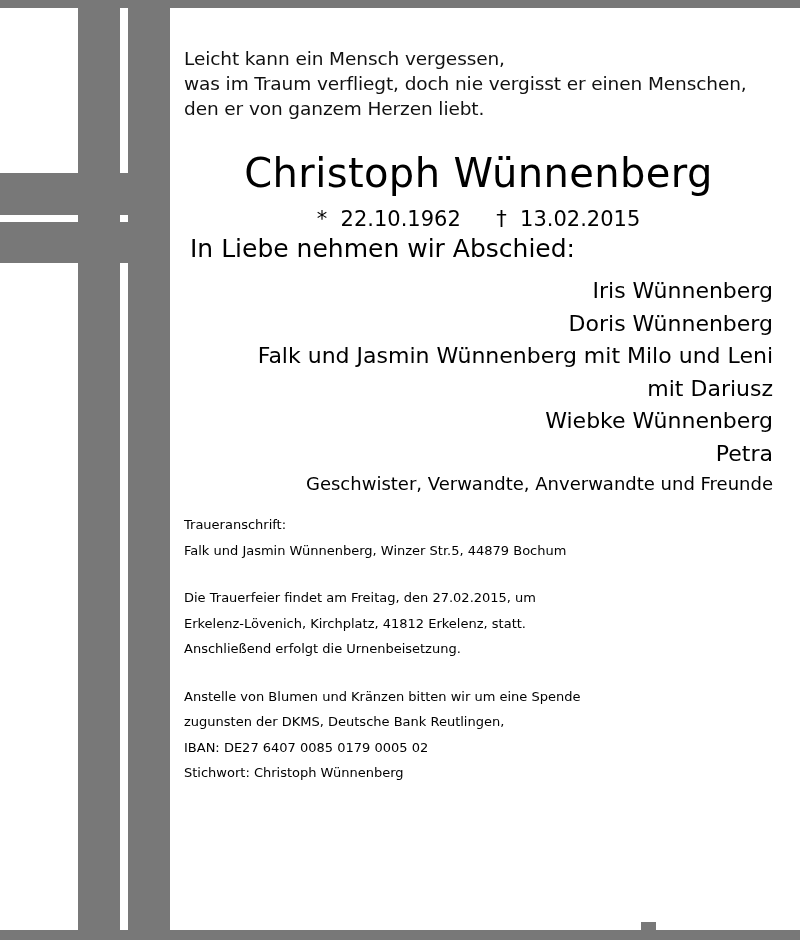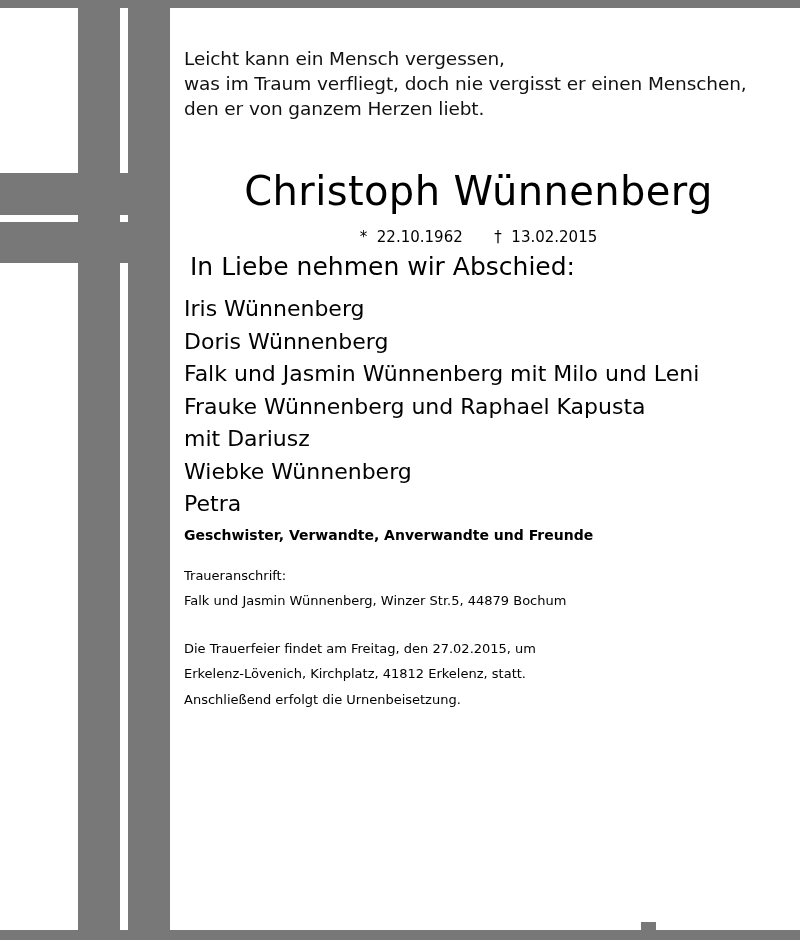--- a/index.html
+++ b/index.html
@@ -50,27 +50,27 @@
     color:#111;
     letter-spacing:-0.1px;
   }
   .verse .vline{display:block;white-space:nowrap;}
 
   .deceased-name{
     text-align:center;
     font-size:40px;
     line-height:48px;
     color:#000;
-    margin-top:46px;
+    margin-top:28px;
     letter-spacing:0.4px;
     white-space:nowrap;
   }
   .dates{
     text-align:center;
-    font-size:15px;
+    font-size:21px;
     line-height:28px;
     color:#000;
     margin-top:8px;
     white-space:nowrap;
   }
   .dates .sep{display:inline-block;width:22px;}
 
   .farewell{
     margin-top:4px;
     font-size:25px;
@@ -78,22 +78,22 @@
     padding-left:6px;
     color:#000;
   }
 
   .mourners{
     margin-top:14px;
     font-size:22px;
     line-height:32.5px;
     color:#000;
   }
-  .mourners .m{display:block;white-space:nowrap;}
-  .mourners .m.small{font-size:14px;line-height:28px;font-weight:bold;}
+  .mourners .m{display:block;white-space:nowrap;text-align:right;}
+  .mourners .m.small{font-size:18px;line-height:28px;}
 
   .block{
     font-size:13px;
     line-height:25.5px;
     color:#000;
   }
   .block .b{display:block;white-space:nowrap;}
   .addr{margin-top:14px;}
   .ceremony{margin-top:22px;}
   .donation{margin-top:22px;}
@@ -130,34 +130,39 @@
         <span>†</span>
         <span>&nbsp;</span><span>13.02.2015</span>
       </div>
 
       <div class="farewell">In Liebe nehmen wir Abschied:</div>
 
       <div class="mourners">
         <span class="m">Iris Wünnenberg</span>
         <span class="m">Doris Wünnenberg</span>
         <span class="m">Falk und Jasmin Wünnenberg mit Milo und Leni</span>
-        <span class="m">Frauke Wünnenberg und Raphael Kapusta</span>
         <span class="m">mit Dariusz</span>
         <span class="m">Wiebke Wünnenberg</span>
         <span class="m">Petra</span>
         <span class="m small">Geschwister, Verwandte, Anverwandte und Freunde</span>
       </div>
 
       <div class="block addr">
         <span class="b">Traueranschrift:</span>
         <span class="b">Falk und Jasmin Wünnenberg, Winzer Str.5, 44879 Bochum</span>
       </div>
 
       <div class="block ceremony">
         <span class="b">Die Trauerfeier findet am Freitag, den 27.02.2015, um</span>
         <span class="b">Erkelenz-Lövenich, Kirchplatz, 41812 Erkelenz, statt.</span>
         <span class="b">Anschließend erfolgt die Urnenbeisetzung.</span>
       </div>
 
+      <div class="block donation">
+        <span class="b">Anstelle von Blumen und Kränzen bitten wir um eine Spende</span>
+        <span class="b">zugunsten der DKMS, Deutsche Bank Reutlingen,</span>
+        <span class="b">IBAN: DE27 6407 0085 0179 0005 02</span>
+        <span class="b">Stichwort: Christoph Wünnenberg</span>
+      </div>
 
     </div>
   </div>
 </div>
 
 </body></html>

